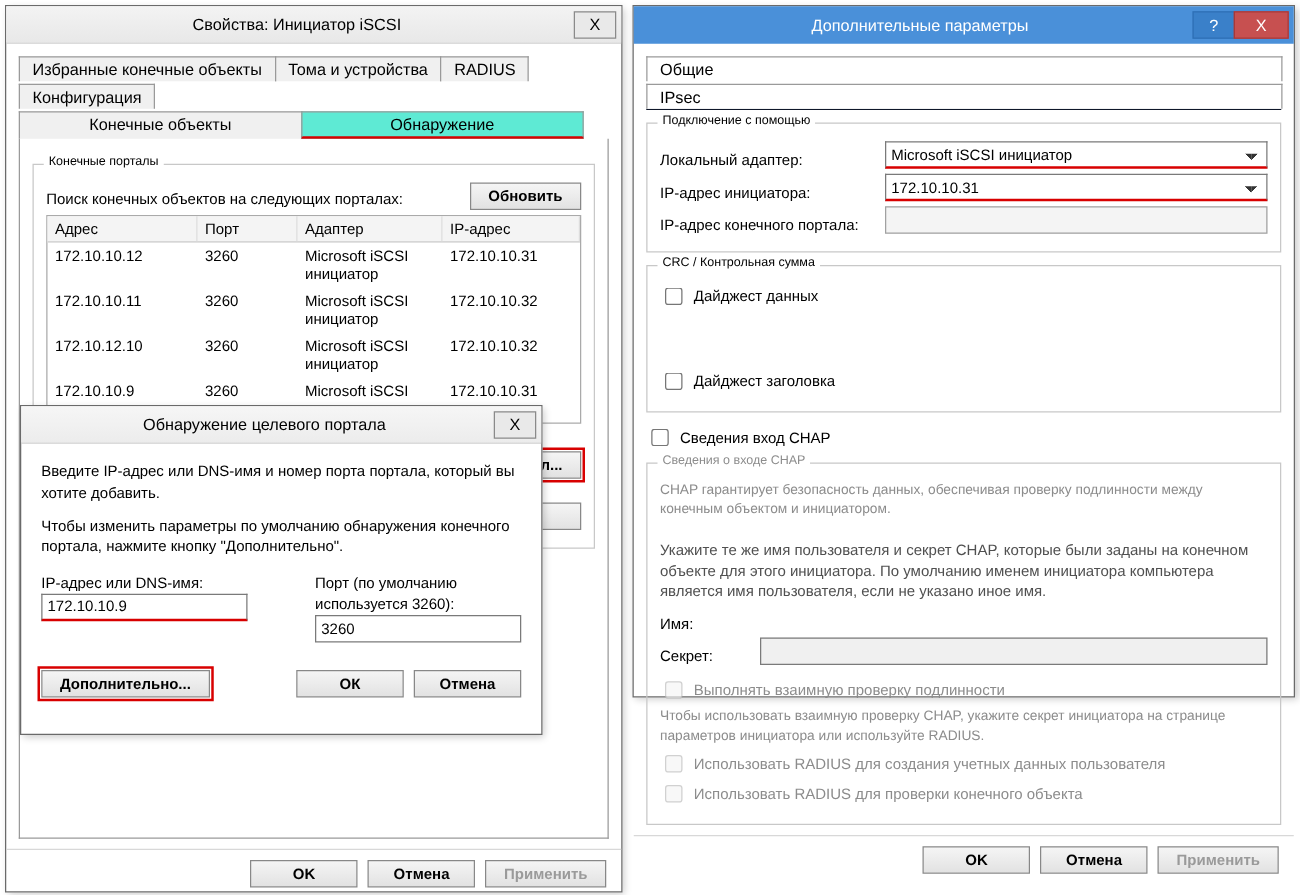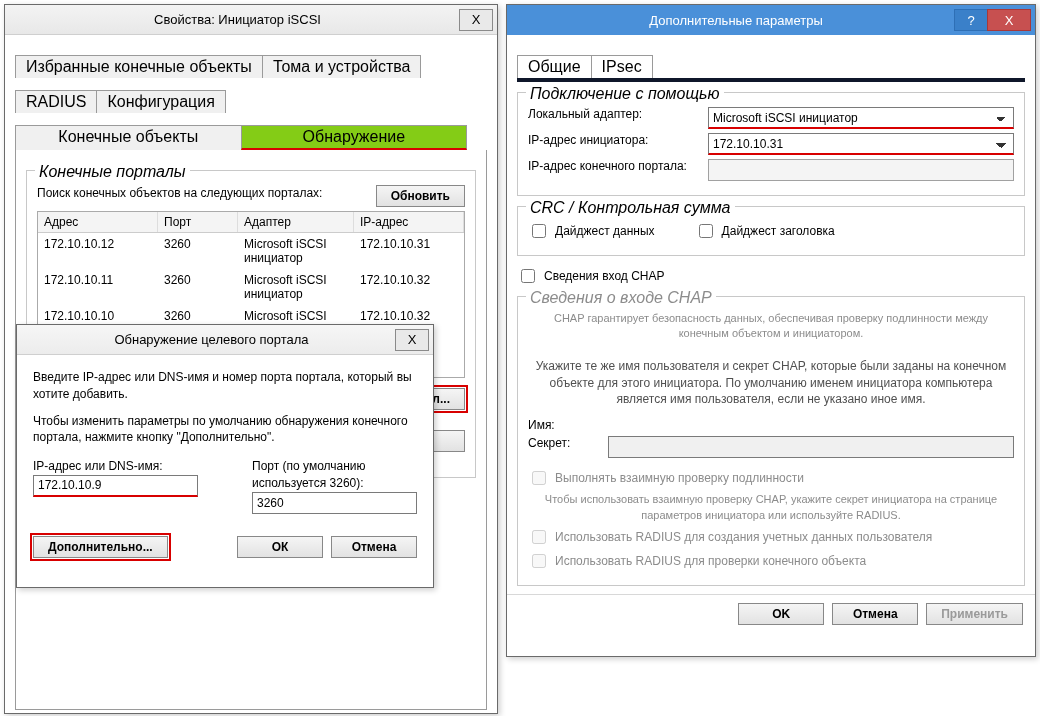--- a/index.html
+++ b/index.html
@@ -32,58 +32,57 @@
     display: flex; align-items: center; justify-content: center;
     border: 1px solid #8a8a8a;
     background: #e9e9e9;
     font-size: 13px;
     margin-left: -1px;
   }
   .tbtn.help { background: #e5e5e5; }
   .tbtn.close { background: #c75050; color: #fff; border-color: #a83838; width: 44px; }
   .wnd-iscsi { left: 4px; top: 4px; width: 494px; height: 710px; }
   .wnd-iscsi .titlebar { background: linear-gradient(#f3f3f3,#e8e8e8); border-bottom: 1px solid #cfcfcf; }
-  .wnd-adv   { left: 506px; top: 4px; width: 530px; height: 653px; }
+  .wnd-adv   { left: 506px; top: 4px; width: 530px; height: 554px; }
   .wnd-adv .titlebar { background: #4a90d9; color: #fff; }
   .wnd-adv .titlebar .title { color:#fff; }
   .wnd-adv .tbtn.help { background:#3a80c9; color:#fff; border-color:#2e6fb5;}
   .wnd-discover { left: 16px; top: 324px; width: 418px; height: 264px; z-index: 5; }
   .wnd-discover .titlebar { background: linear-gradient(#f6f6f6,#ececec); border-bottom:1px solid #cfcfcf; }
 
   .content { padding: 8px 10px; }
   .tabrow { display:flex; flex-wrap:wrap; border-bottom: none; margin-bottom:0;}
   .tab {
     border: 1px solid #9a9a9a;
     border-bottom: none;
     padding: 2px 10px;
     background: #f0f0f0;
-    font-size: 16px;
+    font-size: 13px;
     margin-right: -1px;
-    margin-top: 12px;
+    margin-top: 2px;
     cursor: default;
   }
-  .tab.active { background: #84cc16; position: relative; z-index: 2; }
+  .tab.active { background: #5eead4; position: relative; z-index: 2; }
   .tabpanel { border:1px solid #9a9a9a; border-top:none; padding:10px; min-height: 560px;}
   .hl { border-bottom: 2px solid #d80000; }
   .groupbox {
     border: 1px solid #c8c8c8;
     padding: 10px;
     margin-top: 10px;
     position: relative;
   }
   .groupbox > legend, .gb-title {
     position: absolute;
     top: -8px; left: 8px;
     background: #fff;
     padding: 0 4px;
-    font-size: 16px;
-    font-style: italic;
-  }
-  .gb-disabled .gb-title, .gb-disabled .txt { color:#8c8c8c;text-align:center; }
-  .row { display:flex; align-items:flex-start; margin: 4px 0;}
+    font-size: 10px;
+  }
+  .gb-disabled .gb-title, .gb-disabled .txt { color:#8c8c8c; }
+  .row { display:flex; align-items:flex-end; margin: 4px 0;}
   .lbl { flex: 0 0 180px; }
   .select, .text {
     flex: 1;
     border: 1px solid #7a7a7a;
     height: 22px;
     padding: 1px 4px;
     background:#fff;
     font-family: inherit;
     font-size: 12px;
   }
@@ -112,21 +111,21 @@
   .th { padding:3px 6px; border-right:1px solid #ddd; }
   .trow { display:flex; padding: 2px 0;}
   .td { padding:2px 6px; }
   .col-addr{flex:0 0 120px;} .col-port{flex:0 0 80px;} .col-adapter{flex:1;} .col-ip{flex:0 0 110px;}
   .chk { display:flex; align-items:center; gap:6px; margin:4px 0;}
   .chk input { width:14px;height:14px; }
   .footer-btns { display:flex; justify-content:flex-end; gap:8px; padding:8px 12px; border-top:1px solid #d8d8d8; }
   .note { color:#7a7a7a; font-size:11px; line-height:1.4; margin:4px 0;}
   .txt { line-height:1.4; }
   .underline-red { border-bottom:2px solid #d80000; padding-bottom:1px;}
-  .tabrow.simple { border-bottom:4px solid #0f172a; margin-bottom:8px;}
+  .tabrow.simple { border-bottom:1px solid #0f172a; margin-bottom:8px;flex-direction:column;}
   .tabrow.simple .tab { background:#fff; }
 </style>
 </head>
 <body>
 
 <div class="window wnd-iscsi">
   <div class="titlebar">
     <div class="title">Свойства: Инициатор iSCSI</div>
     <div class="titlebar-btns">
       <div class="tbtn">X</div>
@@ -166,21 +165,21 @@
             <div class="td col-adapter">Microsoft iSCSI инициатор</div>
             <div class="td col-ip">172.10.10.31</div>
           </div>
           <div class="trow">
             <div class="td col-addr">172.10.10.11</div>
             <div class="td col-port">3260</div>
             <div class="td col-adapter">Microsoft iSCSI инициатор</div>
             <div class="td col-ip">172.10.10.32</div>
           </div>
           <div class="trow">
-            <div class="td col-addr">172.10.10.10</div>
+            <div class="td col-addr">172.10.12.10</div>
             <div class="td col-port">3260</div>
             <div class="td col-adapter">Microsoft iSCSI инициатор</div>
             <div class="td col-ip">172.10.10.32</div>
           </div>
           <div class="trow">
             <div class="td col-addr">172.10.10.9</div>
             <div class="td col-port">3260</div>
             <div class="td col-adapter">Microsoft iSCSI инициатор</div>
             <div class="td col-ip">172.10.10.31</div>
           </div>
@@ -266,21 +265,21 @@
       <div class="row">
         <div class="lbl">IP-адрес конечного портала:</div>
         <select class="select" disabled="">
           <option></option>
         </select>
       </div>
     </div>
 
     <div class="groupbox">
       <span class="gb-title">CRC / Контрольная сумма</span>
-      <div style="display:flex; gap:40px;">
+      <div style="display:flex; gap:40px;flex-direction:column;">
         <label class="chk">
           <input type="checkbox" style="">
             <span>Дайджест данных</span>
         </label>
         <label class="chk">
           <input type="checkbox" style="">
             <span>Дайджест заголовка</span>
         </label>
       </div>
     </div>

